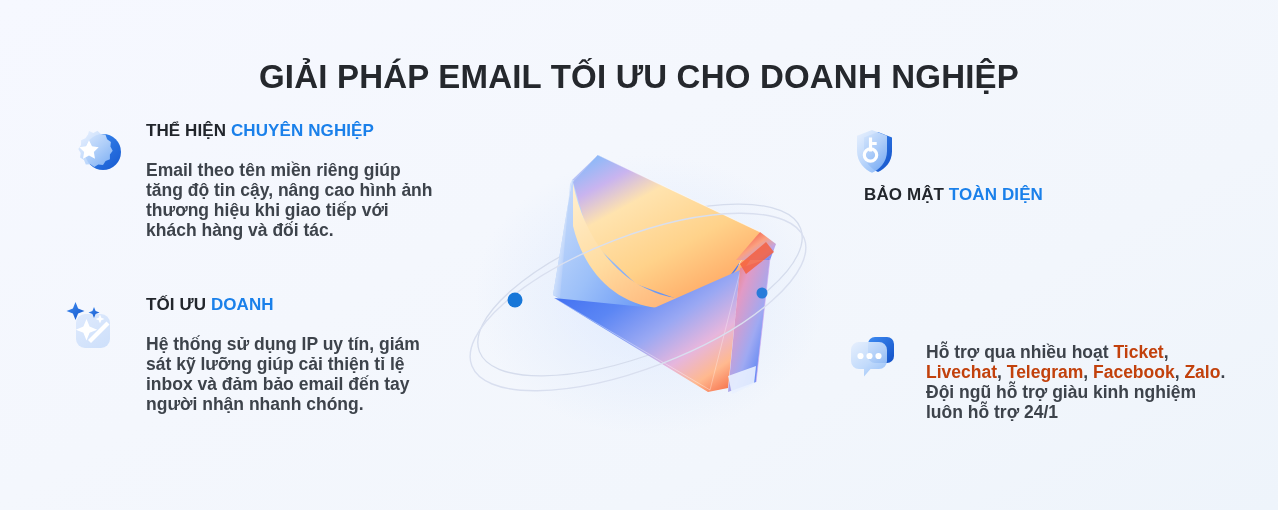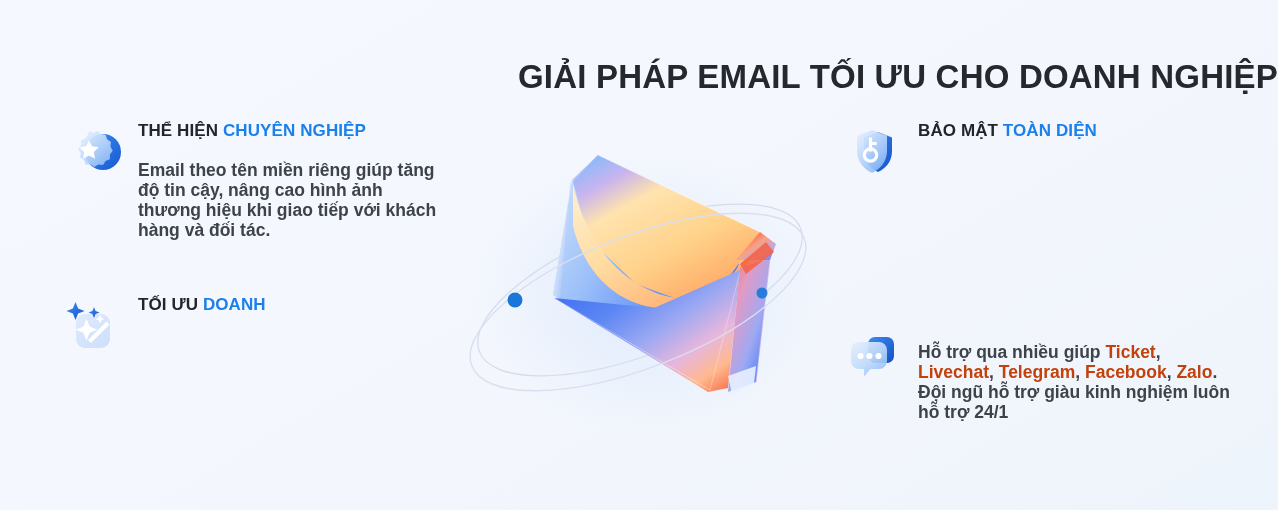--- a/index.html
+++ b/index.html
@@ -22,21 +22,21 @@
     position: absolute;
     inset: 0;
   }
 
   
   .page-title {
     position: absolute;
     top: 34px;
     left: 0;
     width: 1278px;
-    text-align: right;
+    text-align: center;
     font-size: 33px;
     line-height: 42px;
     font-weight: 700;
     letter-spacing: 0.2px;
     color: #25282d;
     white-space: nowrap;
   }
 
   
   .feature {
@@ -45,21 +45,21 @@
     align-items: flex-start;
   }
   .feature .icon-wrap {
     flex: 0 0 auto;
     width: 62px;
     height: 62px;
     position: relative;
     margin-top: 2px;
   }
   .feature .txt {
-    margin-left: 14px;
+    margin-left: 22px;
   }
   .feature-heading {
     font-size: 17px;
     font-weight: 700;
     line-height: 22px;
     color: #22262c;
     letter-spacing: 0.1px;
     margin-bottom: 7px;
     white-space: nowrap;
   }
@@ -68,21 +68,21 @@
     font-size: 17.5px;
     line-height: 20px;
     color: #3d434b;
     font-weight: 700;
   }
   .feature-body .lnk { color: #c2410c; }
 
   
   #feat-professional { left: 62px;  top: 120px; width: 380px; }
   #feat-inbox        { left: 62px;  top: 294px; width: 380px; }
-  #feat-security     { left: 842px; top: 120px; width: 392px; }
+  #feat-security     { left: 842px; top: 120px; width: 392px; flex-direction: column; }
   #feat-support      { left: 842px; top: 324px; width: 392px; }
 
   .feature .txt { width: 300px; }
   #feat-security .txt, #feat-support .txt { width: 312px; }
 
   
   .icon-svg { display: block; width: 62px; height: 62px; }
 
   
   .illustration {
@@ -149,20 +149,21 @@
         <path d="M24.5 23 l3.1 7.6 7.6 3.1-7.6 3.1-3.1 7.6-3.1-7.6-7.6-3.1 7.6-3.1z" fill="#ffffff"></path>
         <path d="M44.5 25.5 l3.0 3.0 -18.5 18.5 -3.0-3.0z" fill="#ffffff"></path>
         <path d="M38 18.5 l1.3 3.2 3.2 1.3-3.2 1.3-1.3 3.2-1.3-3.2-3.2-1.3 3.2-1.3z" fill="#ffffff"></path>
       </svg>
     </div>
     <div class="txt">
       <div class="feature-heading">
         <span>TỐI ƯU</span>
         <span class="accent">DOANH</span>
       </div>
+      <p class="feature-body">Hệ thống sử dụng IP uy tín, giám sát kỹ lưỡng giúp cải thiện tỉ lệ inbox và đảm bảo email đến tay người nhận nhanh chóng.</p>
     </div>
   </div>
 
   <div class="feature" id="feat-security">
     <div class="icon-wrap">
       <svg class="icon-svg" viewBox="0 0 62 62" xmlns="http://www.w3.org/2000/svg">
         <defs>
           <linearGradient id="gShieldBack" x1="0" y1="0" x2="1" y2="1">
             <stop offset="0%" stop-color="#3f8cf2"></stop>
             <stop offset="100%" stop-color="#1351c8"></stop>
@@ -203,21 +204,21 @@
           </linearGradient>
         </defs>
         <rect x="26" y="11" width="26" height="26" rx="7" fill="url(#gChatBack)"></rect>
         <path d="M17 16 h20 a8 8 0 0 1 8 8 v11 a8 8 0 0 1 -8 8 h-8.5 l-6.5 7.5 0-7.5 h-5 a8 8 0 0 1 -8-8 v-11 a8 8 0 0 1 8-8 z" fill="url(#gChatFront)"></path>
         <circle cx="18.5" cy="30" r="3.1" fill="#ffffff"></circle>
         <circle cx="27.5" cy="30" r="3.1" fill="#ffffff"></circle>
         <circle cx="36.5" cy="30" r="3.1" fill="#ffffff"></circle>
       </svg>
     </div>
     <div class="txt">
-      <p class="feature-body"><span>Hỗ trợ qua nhiều giúp </span><span class="lnk">Ticket</span><span>, </span><span class="lnk">Livechat</span><span>, </span><span class="lnk">Telegram</span><span>, </span><span class="lnk">Facebook</span><span>, </span><span class="lnk">Zalo</span><span>. Đội ngũ hỗ trợ giàu kinh nghiệm luôn hỗ trợ 24/1</span></p>
+      <p class="feature-body"><span>Hỗ trợ qua nhiều hoạt </span><span class="lnk">Ticket</span><span>, </span><span class="lnk">Livechat</span><span>, </span><span class="lnk">Telegram</span><span>, </span><span class="lnk">Facebook</span><span>, </span><span class="lnk">Zalo</span><span>. Đội ngũ hỗ trợ giàu kinh nghiệm luôn hỗ trợ 24/1</span></p>
     </div>
   </div>
 
   <div class="illustration">
     <svg class="illu-svg" viewBox="0 0 400 330" xmlns="http://www.w3.org/2000/svg">
       <defs>
         <linearGradient id="gFlapTop" x1="0.15" y1="0" x2="0.85" y2="1">
           <stop offset="0%" stop-color="#8fb9f8"></stop>
           <stop offset="14%" stop-color="#c9b4ef"></stop>
           <stop offset="30%" stop-color="#ffe3ae"></stop>

